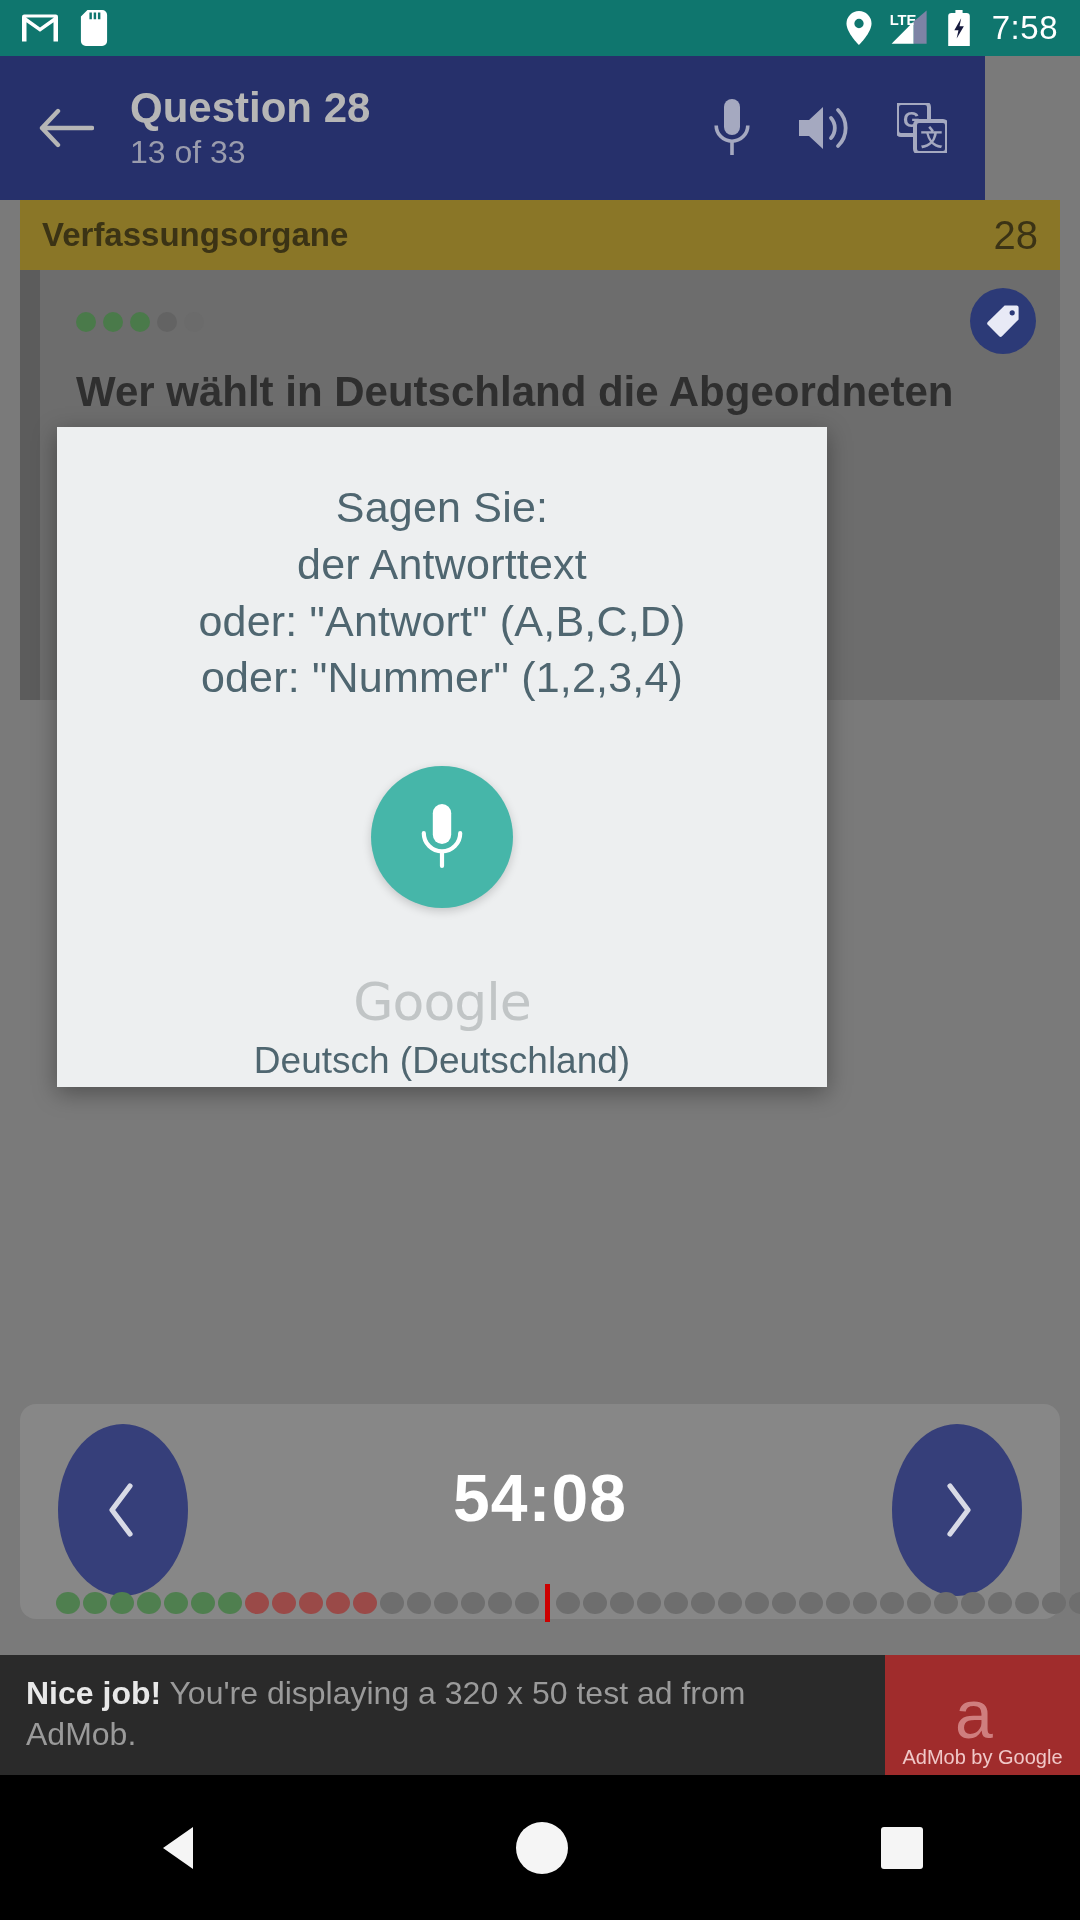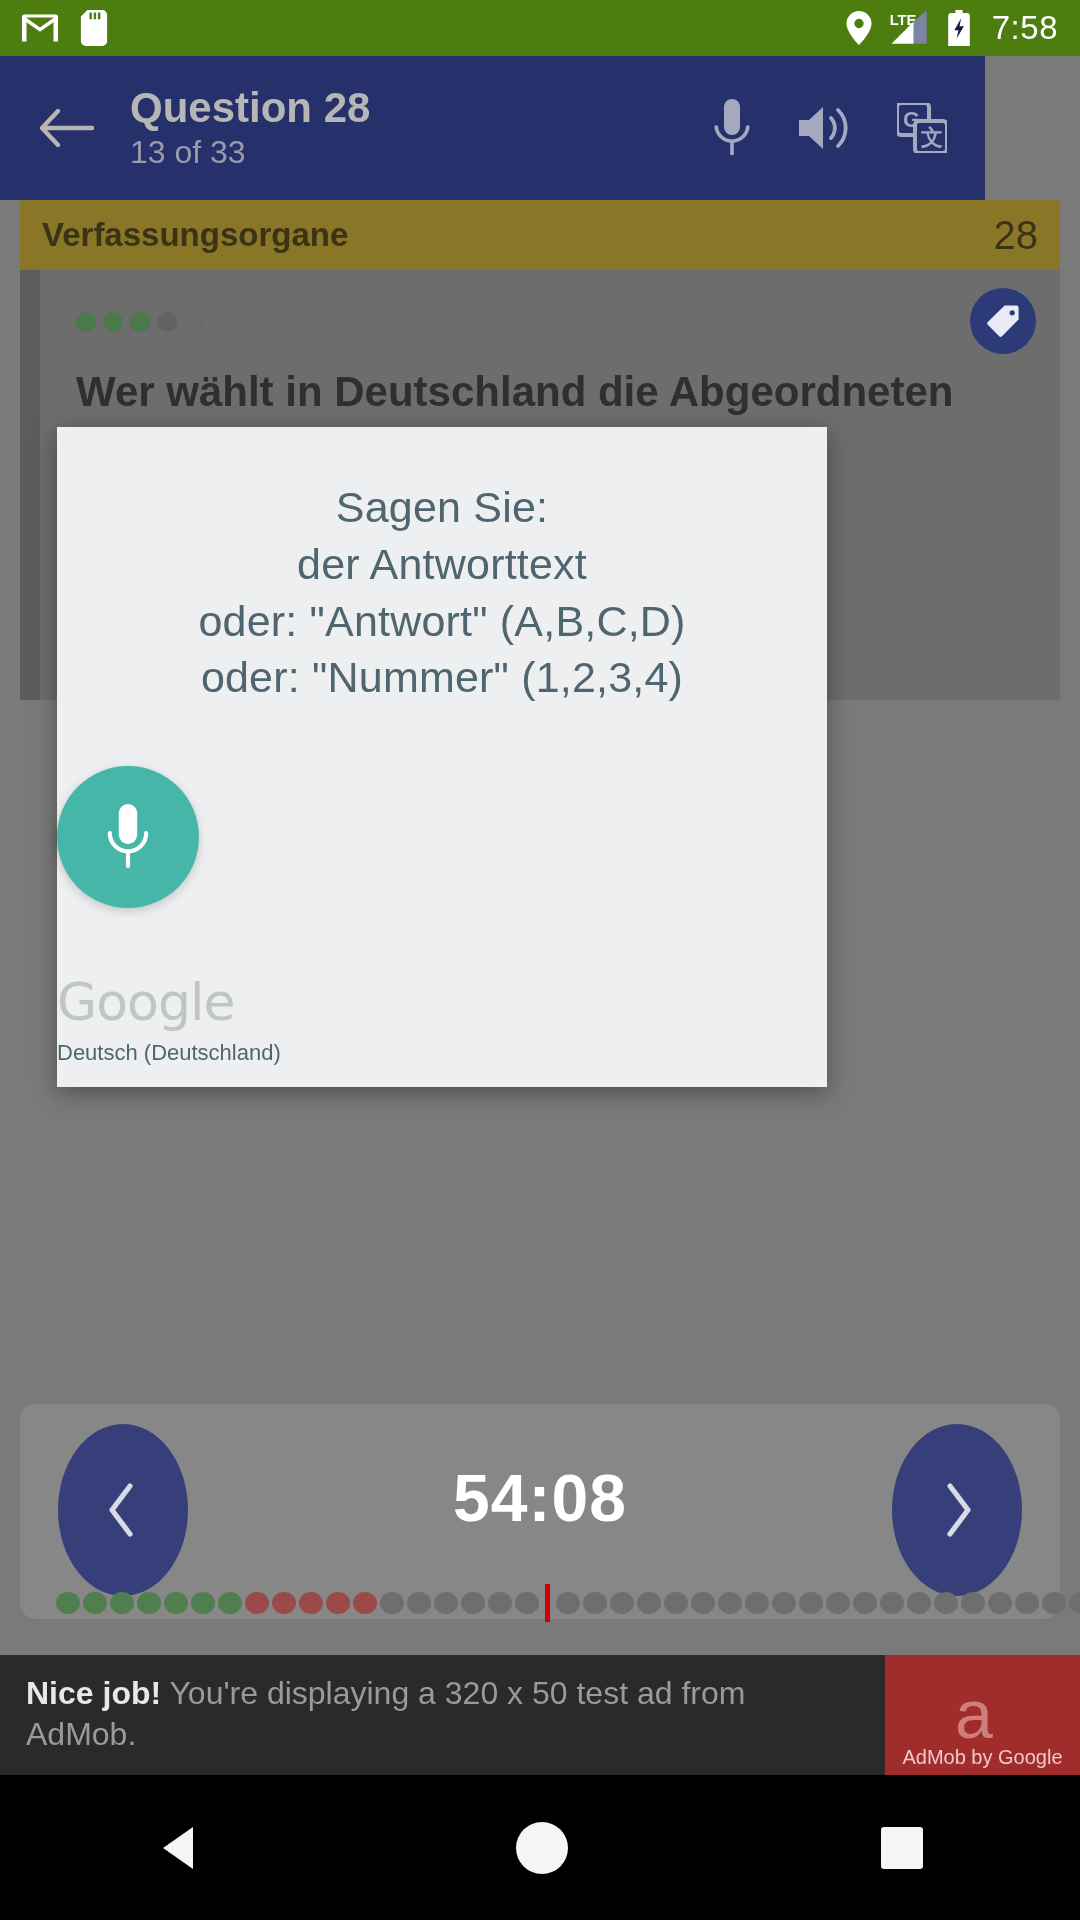--- a/index.html
+++ b/index.html
@@ -7,21 +7,21 @@
     width: 1080px; height: 1920px;
     background: #000;
     font-family: "Liberation Sans", sans-serif;
     overflow: hidden;
   }
   #screen { position: relative; width: 1080px; height: 1920px; background: #7a7a7a; }
 
   
   .statusbar {
     position: absolute; top: 0; left: 0; width: 1080px; height: 56px;
-    background: #4d7c0f; display: flex; align-items: center;
+    background: #0f766e; display: flex; align-items: center;
     padding: 0 22px;
   }
   .sb-left { display: flex; align-items: center; gap: 22px; }
   .sb-right { margin-left: auto; display: flex; align-items: center; gap: 14px; }
   .sb-time { color: #ffffff; font-size: 33px; font-weight: 400; letter-spacing: .5px; margin-left: 8px;}
   .ico { display: inline-block; line-height: 0; }
 
   
   .appbar {
     position: absolute; top: 56px; left: 0; width: 985px; height: 144px;
@@ -60,40 +60,40 @@
   .qtext {
     margin-top: 34px; color: #2f2f2f; font-size: 42px; font-weight: 700;
     line-height: 1.24; max-width: 960px;
   }
 
   
   .dialog {
     position: absolute; left: 57px; top: 427px; width: 770px; height: 660px;
     background: #edeff0;
     box-shadow: 0 6px 22px rgba(0,0,0,.35);
-    display: flex; flex-direction: column; 
+    display: flex; flex-direction: column; align-items: center;
     padding-top: 52px;
   }
   .dlg-line {
     color: #4f6670; font-size: 43px; font-weight: 400; line-height: 1.32;
     text-align: center; letter-spacing: .2px;
   }
   .mic-fab {
     margin-top: 60px;
     width: 142px; height: 142px; border-radius: 50%;
     background: #46b6a9;
     display: flex; align-items: center; justify-content: center;
     box-shadow: 0 3px 10px rgba(0,0,0,.18);
   }
   .g-logo {
     margin-top: 64px;
     font-family: "DejaVu Sans", sans-serif;
     font-size: 52px; color: #c1c5c6; letter-spacing: -1px; font-weight: 400;
   }
-  .g-lang { margin-top: 8px; color: #4f6670; font-size: 22px; }
+  .g-lang { margin-top: 8px; color: #4f6670; font-size: 37px; }
 
   
   .navpanel {
     position: absolute; left: 20px; top: 1404px; width: 1040px; height: 215px;
     background: #878787; border-radius: 16px;
     display: flex; align-items: flex-start;
   }
   .nav-circle {
     width: 130px; height: 172px; border-radius: 50%;
     background: #363f7a; display:flex; align-items:center; justify-content:center;

